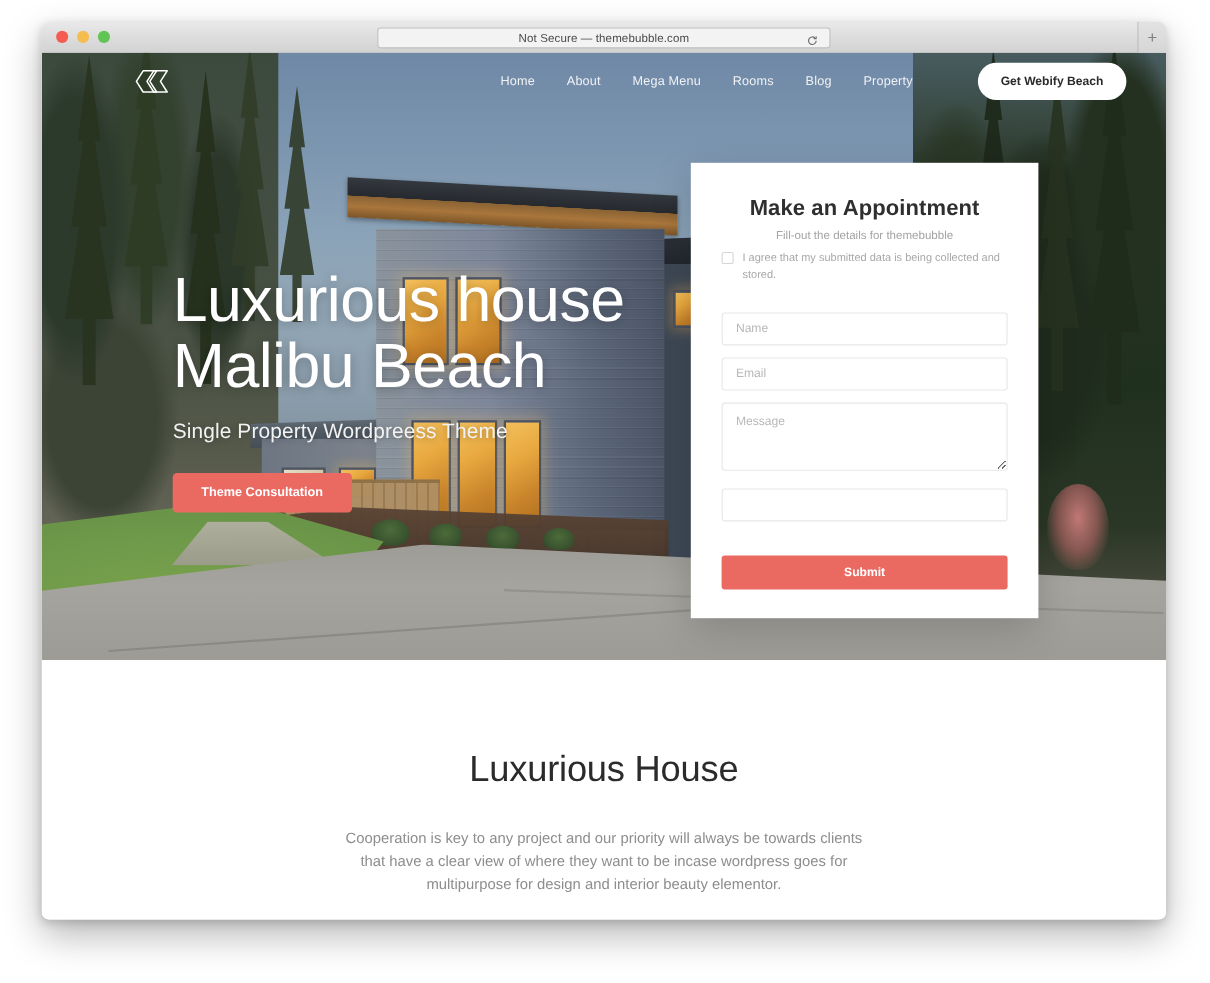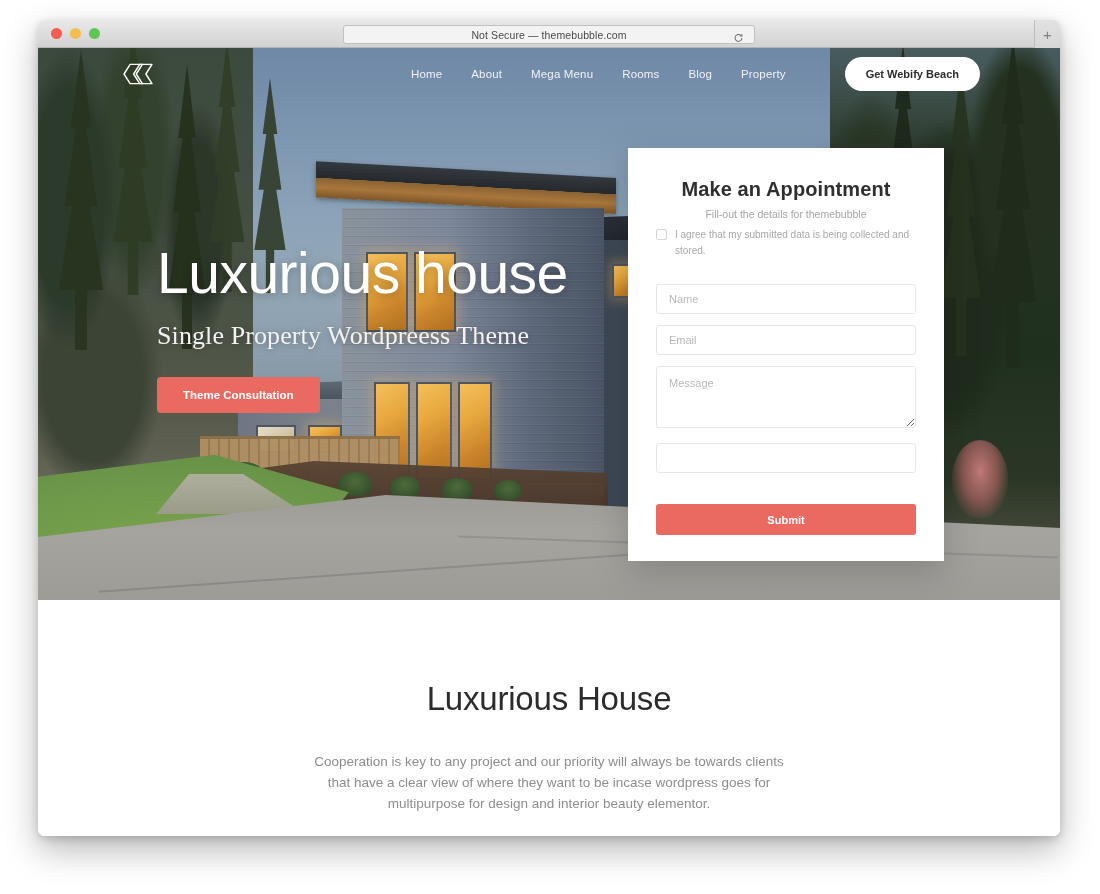--- a/index.html
+++ b/index.html
@@ -298,21 +298,21 @@
   #driveway-seam2 {
     position: absolute; left: 420px; bottom: 52px; width: 600px; height: 2px;
     background: rgba(0,0,0,0.10);
     transform: rotate(2deg);
   }
 
   
   #hero-nav {
     position: absolute; left: 0; top: 0; width: 100%; height: 52px;
     display: flex; align-items: center;
-    padding: 0 80px 0 82px;
+    padding: 0 36px 0 82px;
     z-index: 8;
   }
   #brand-logo { width: 36px; height: 28px; color: #ffffff; }
   #nav-links {
     margin-left: auto;
     display: flex; align-items: center; gap: 29px;
   }
   .nav-link {
     color: #f0f2f4;
     font-size: 11.5px;
@@ -344,25 +344,24 @@
     color: #ffffff;
     font-size: 57px;
     font-weight: 400;
     line-height: 1.06;
     letter-spacing: -0.5px;
     text-shadow: 0 2px 10px rgba(0,0,0,0.28);
   }
   #hero-subtitle {
     margin-top: 18px;
     color: #f2f2f2;
-    font-size: 26px;
+    font-size: 19px;
     font-weight: 300;
     letter-spacing: 0.1px;
     text-shadow: 0 1px 7px rgba(0,0,0,0.3);
-    font-family: Liberation Serif, serif;
   }
   #hero-cta {
     margin-top: 26px;
     display: inline-block;
     background: #ea6a62;
     color: #ffffff;
     font-size: 11.5px;
     font-weight: bold;
     border: none;
     border-radius: 4px;
@@ -584,20 +583,21 @@
           <a class="nav-link" href="#">Rooms</a>
           <a class="nav-link" href="#">Blog</a>
           <a class="nav-link" href="#">Property</a>
           <button id="nav-cta">Get Webify Beach</button>
         </div>
       </nav>
 
       <div id="hero-copy">
         <h1 id="hero-title">
           <span>Luxurious house</span><br>
+          <span>Malibu Beach</span>
         </h1>
         <p id="hero-subtitle">Single Property Wordpreess Theme</p>
         <button id="hero-cta">Theme Consultation</button>
       </div>
 
       <div id="appointment-card">
         <h2 id="card-title">Make an Appointment</h2>
         <p id="card-subtitle">Fill-out the details for themebubble</p>
 
         <div id="consent-row">

